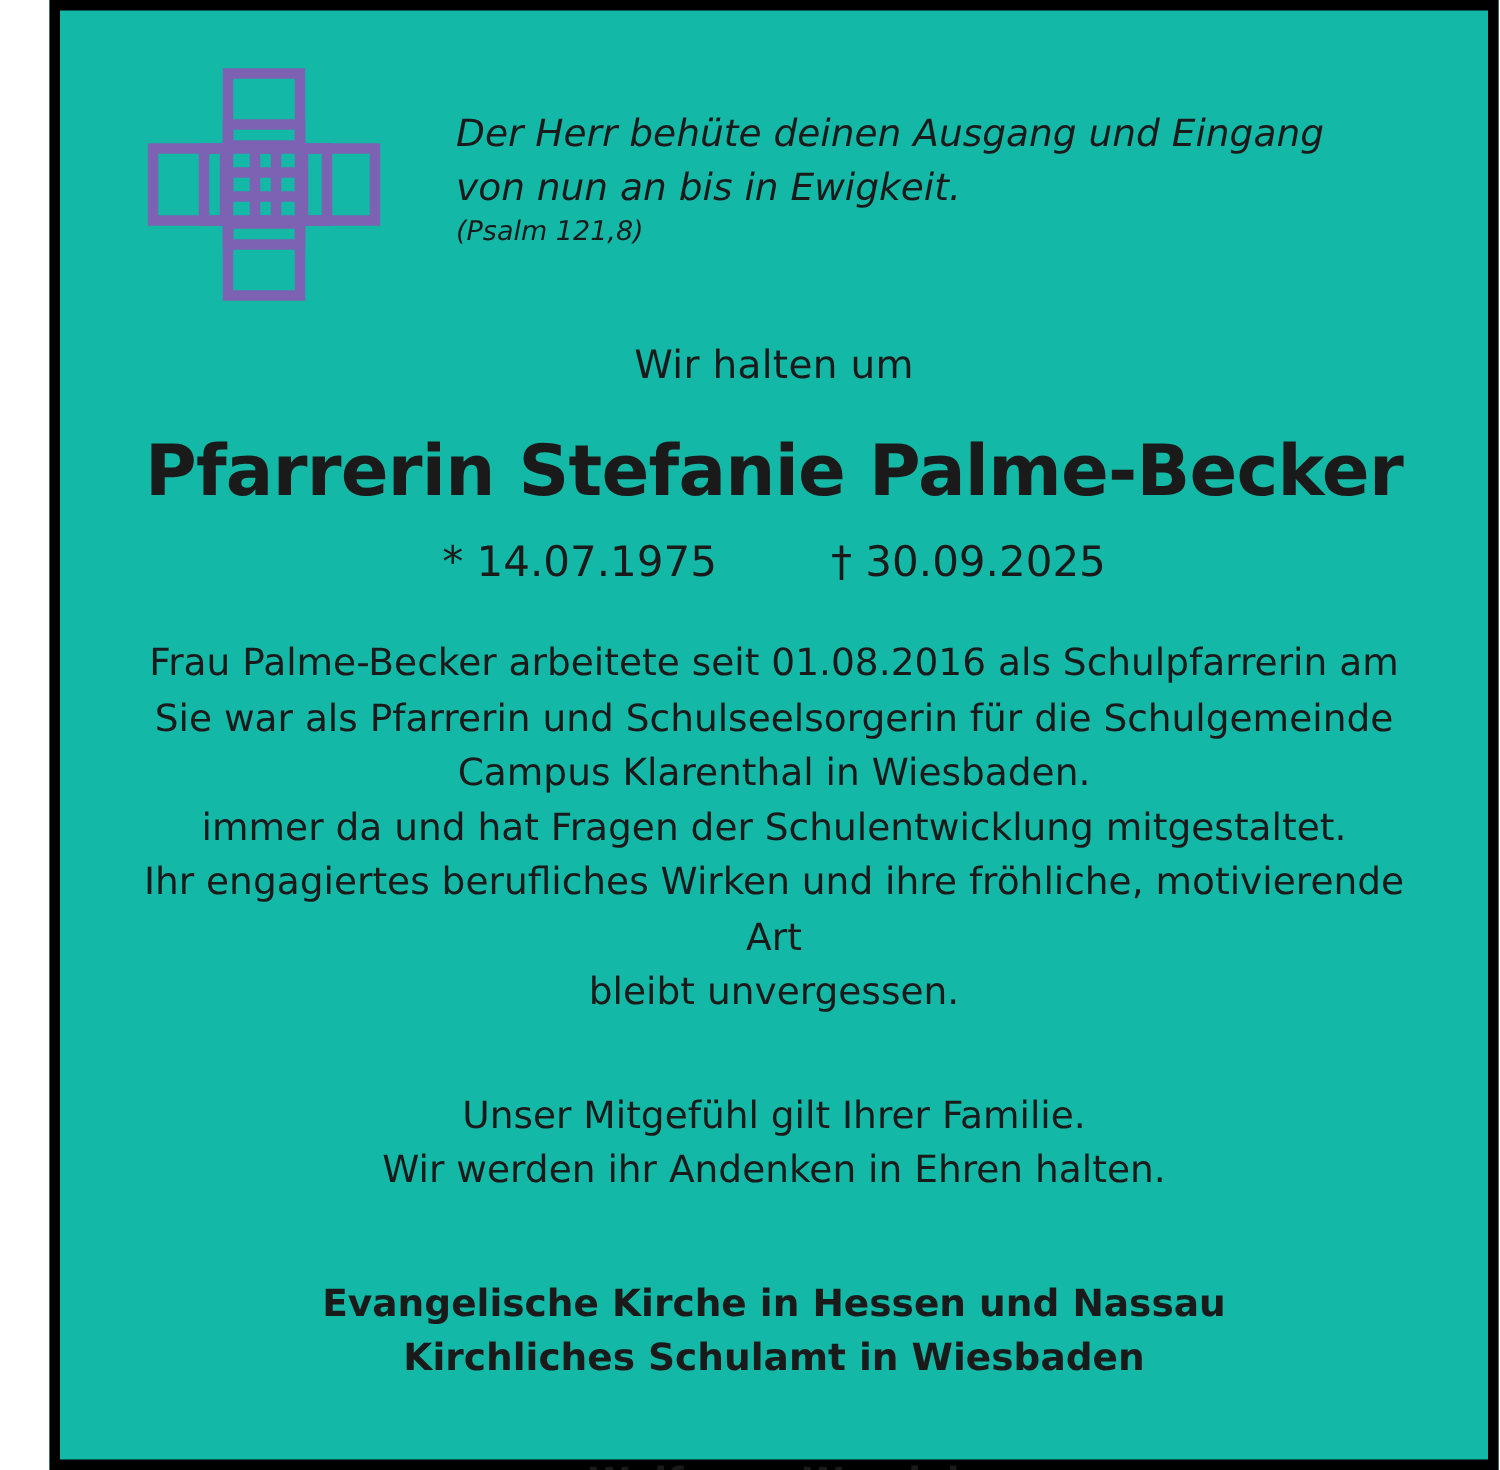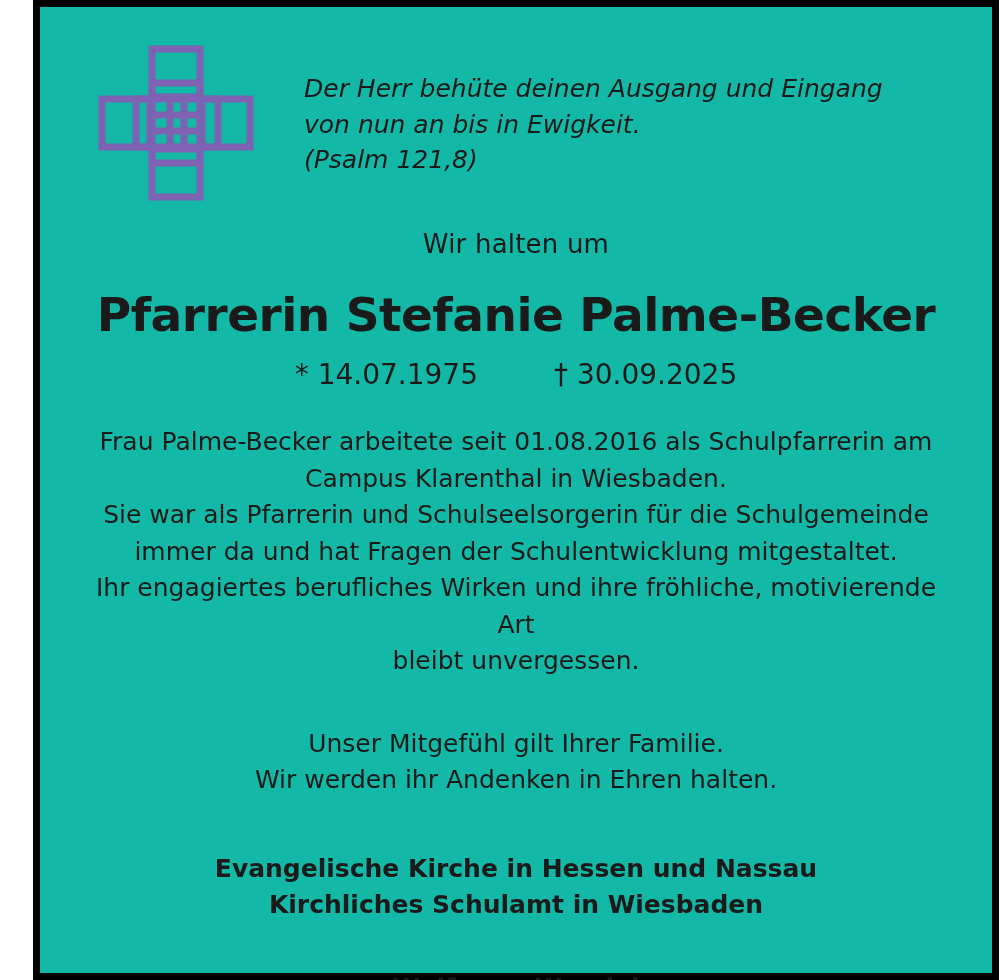--- a/index.html
+++ b/index.html
@@ -47,21 +47,21 @@
     text-align: left;
     white-space: nowrap;
   }
   .verse-line.second {
     display: flex;
     justify-content: space-between;
     align-items: baseline;
     flex-direction: column;
   }
   .verse-ref {
-    font-size: 25px;
+    font-size: 18px;
   }
 
   
   .mourn {
     text-align: center;
     font-size: 26px;
     margin-top: 26px;
     letter-spacing: .2px;
   }
   .name {
@@ -158,22 +158,22 @@
 
   <div class="name">Pfarrerin Stefanie Palme-Becker</div>
 
   <div class="dates">
     <span>* 14.07.1975</span>
     <span>† 30.09.2025</span>
   </div>
 
   <div class="paragraph">
     <span class="ln">Frau Palme-Becker arbeitete seit 01.08.2016 als Schulpfarrerin am</span>
+    <span class="ln">Sie war als Pfarrerin und Schulseelsorgerin für die Schulgemeinde</span>
     <span class="ln">Campus Klarenthal in Wiesbaden.</span>
-    <span class="ln">Sie war als Pfarrerin und Schulseelsorgerin für die Schulgemeinde</span>
     <span class="ln">immer da und hat Fragen der Schulentwicklung mitgestaltet.</span>
     <span class="ln">Ihr engagiertes berufliches Wirken und ihre fröhliche, motivierende Art</span>
     <span class="ln">bleibt unvergessen.</span>
   </div>
 
   <div class="sympathy">
     <span class="ln">Unser Mitgefühl gilt Ihrer Familie.</span>
     <span class="ln">Wir werden ihr Andenken in Ehren halten.</span>
   </div>
 

